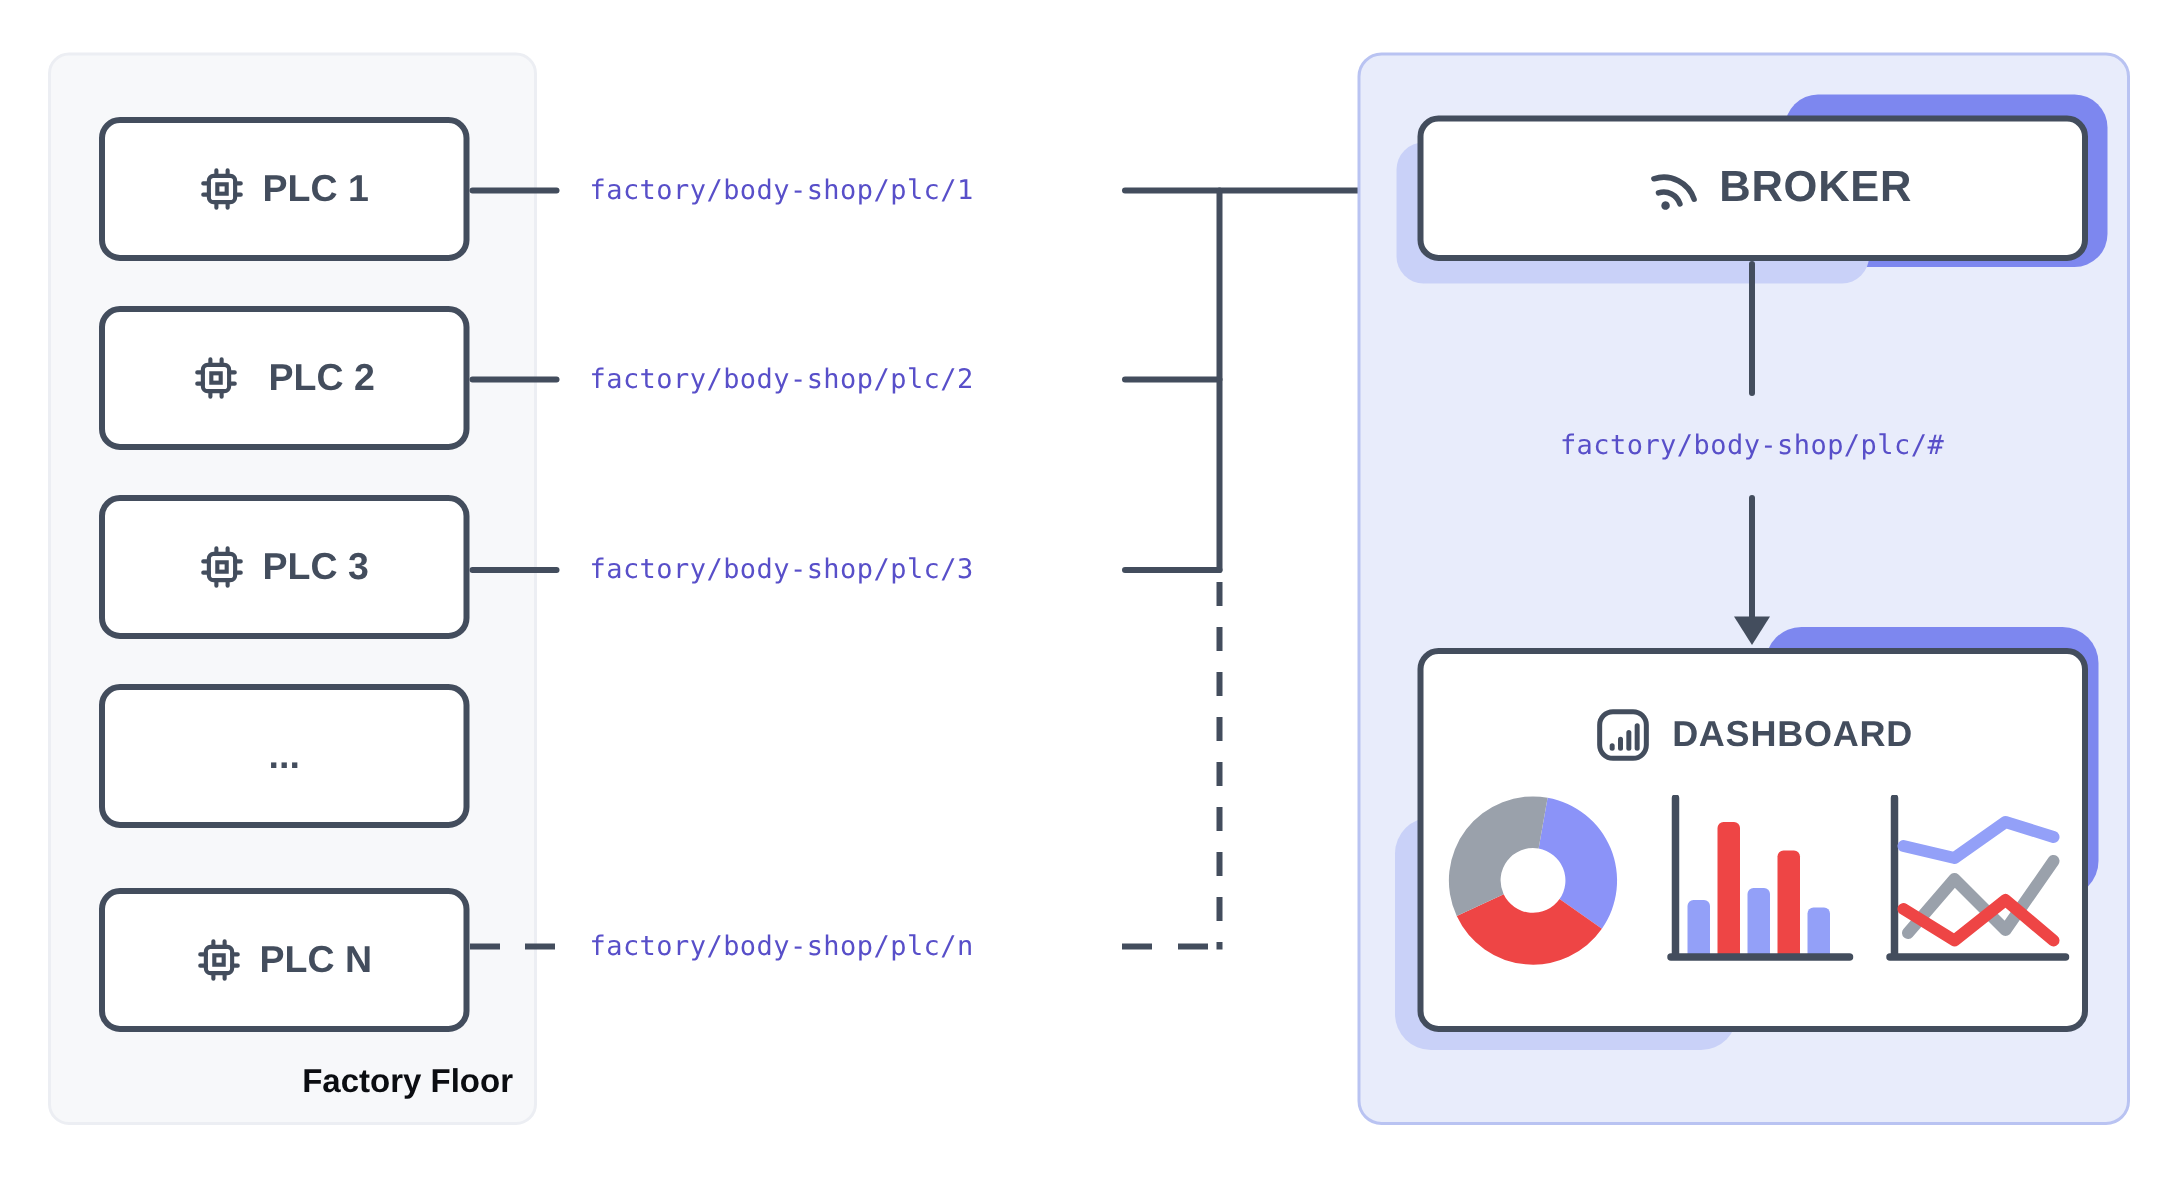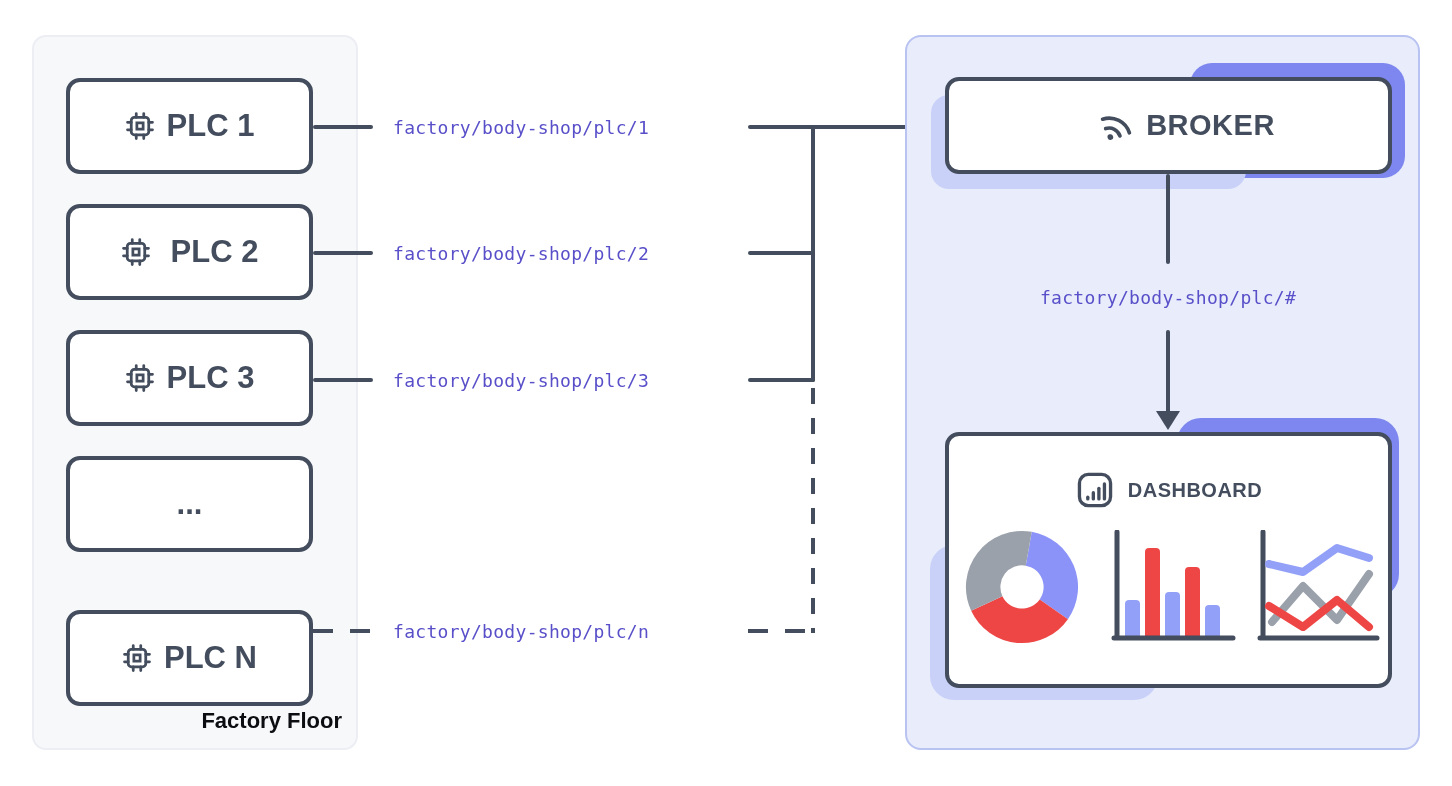--- a/index.html
+++ b/index.html
@@ -21,21 +21,21 @@
 
   
   .left-panel{position:absolute;left:32px;top:35px;width:326px;height:715px;
     background:var(--lp-bg);border:2px solid var(--lp-border);border-radius:14px;}
   .right-panel{position:absolute;left:905px;top:35px;width:515px;height:715px;
     background:var(--rp-bg);border:2px solid var(--rp-border);border-radius:16px;}
 
   
   .plc-box{position:absolute;left:66px;width:247px;height:96px;background:#fff;
     border:4px solid var(--line);border-radius:14px;display:flex;align-items:center;
-    justify-content:center;gap:12px;color:var(--line);font-weight:bold;font-size:31px;}
+    justify-content:center;gap:12px;color:var(--line);font-weight:bold;font-size:25px;}
   .plc-box svg{flex:0 0 auto;}
 
   .panel-label{position:absolute;left:32px;top:708px;width:310px;text-align:right;
     font-weight:bold;font-size:22px;color:#0b0d11;}
 
   
   .h-line{position:absolute;height:4px;background:var(--line);border-radius:2px;}
   .h-dash{position:absolute;height:4px;
     background:repeating-linear-gradient(90deg,var(--line) 0 20px,transparent 20px 37px);}
   .v-line{position:absolute;width:4px;background:var(--line);border-radius:2px;}
@@ -56,21 +56,21 @@
   .accent{position:absolute;border-radius:22px;}
   .accent.purple{background:var(--accent-purple);}
   .accent.lav{background:var(--accent-lav);}
 
   
   .node-box{position:absolute;background:#fff;border:4px solid var(--line);border-radius:14px;}
   .broker-box{left:945px;top:77px;width:447px;height:97px;display:flex;align-items:center;
     justify-content:center;gap:13px;color:var(--line);font-weight:bold;font-size:29px;letter-spacing:.5px;padding-left:37px;}
   .dash-box{left:945px;top:432px;width:447px;height:256px;}
   .dash-header{position:absolute;left:0;top:34px;width:100%;display:flex;align-items:center;
-    justify-content:center;gap:13px;color:var(--line);font-weight:bold;font-size:20px;letter-spacing:.5px;}
+    justify-content:center;gap:13px;color:var(--line);font-weight:bold;font-size:24px;letter-spacing:.5px;}
   .mini{position:absolute;}
 
   
   .brand{position:absolute;left:1247px;top:701px;display:flex;align-items:center;gap:11px;}
   .brand-text{font-weight:bold;font-size:26px;color:#0c0d0f;letter-spacing:.2px;}
 </style>
 </head>
 <body>
 
 <div class="canvas">
@@ -101,21 +101,21 @@
         <rect x="9.5" y="9.5" width="5" height="5"></rect>
       <path d="M9 2v3M15 2v3M9 19v3M15 19v3M2 9h3M2 15h3M19 9h3M19 15h3"></path>
     </svg>
     <span>PLC 3</span>
   </div>
 
   <div class="plc-box" style="top:456px;">
     <span>...</span>
   </div>
 
-  <div class="plc-box" style="top:610px;justify-content:center;">
+  <div class="plc-box" style="top:592px;justify-content:center;">
     <svg width="30" height="30" viewBox="0 0 24 24" fill="none" stroke="#434d5d" stroke-width="2.2" stroke-linecap="round">
       <rect x="5" y="5" width="14" height="14" rx="2.5"></rect>
         <rect x="9.5" y="9.5" width="5" height="5"></rect>
       <path d="M9 2v3M15 2v3M9 19v3M15 19v3M2 9h3M2 15h3M19 9h3M19 15h3"></path>
     </svg>
     <span>PLC N</span>
   </div>
 
   <div class="panel-label">Factory Floor</div>
 

